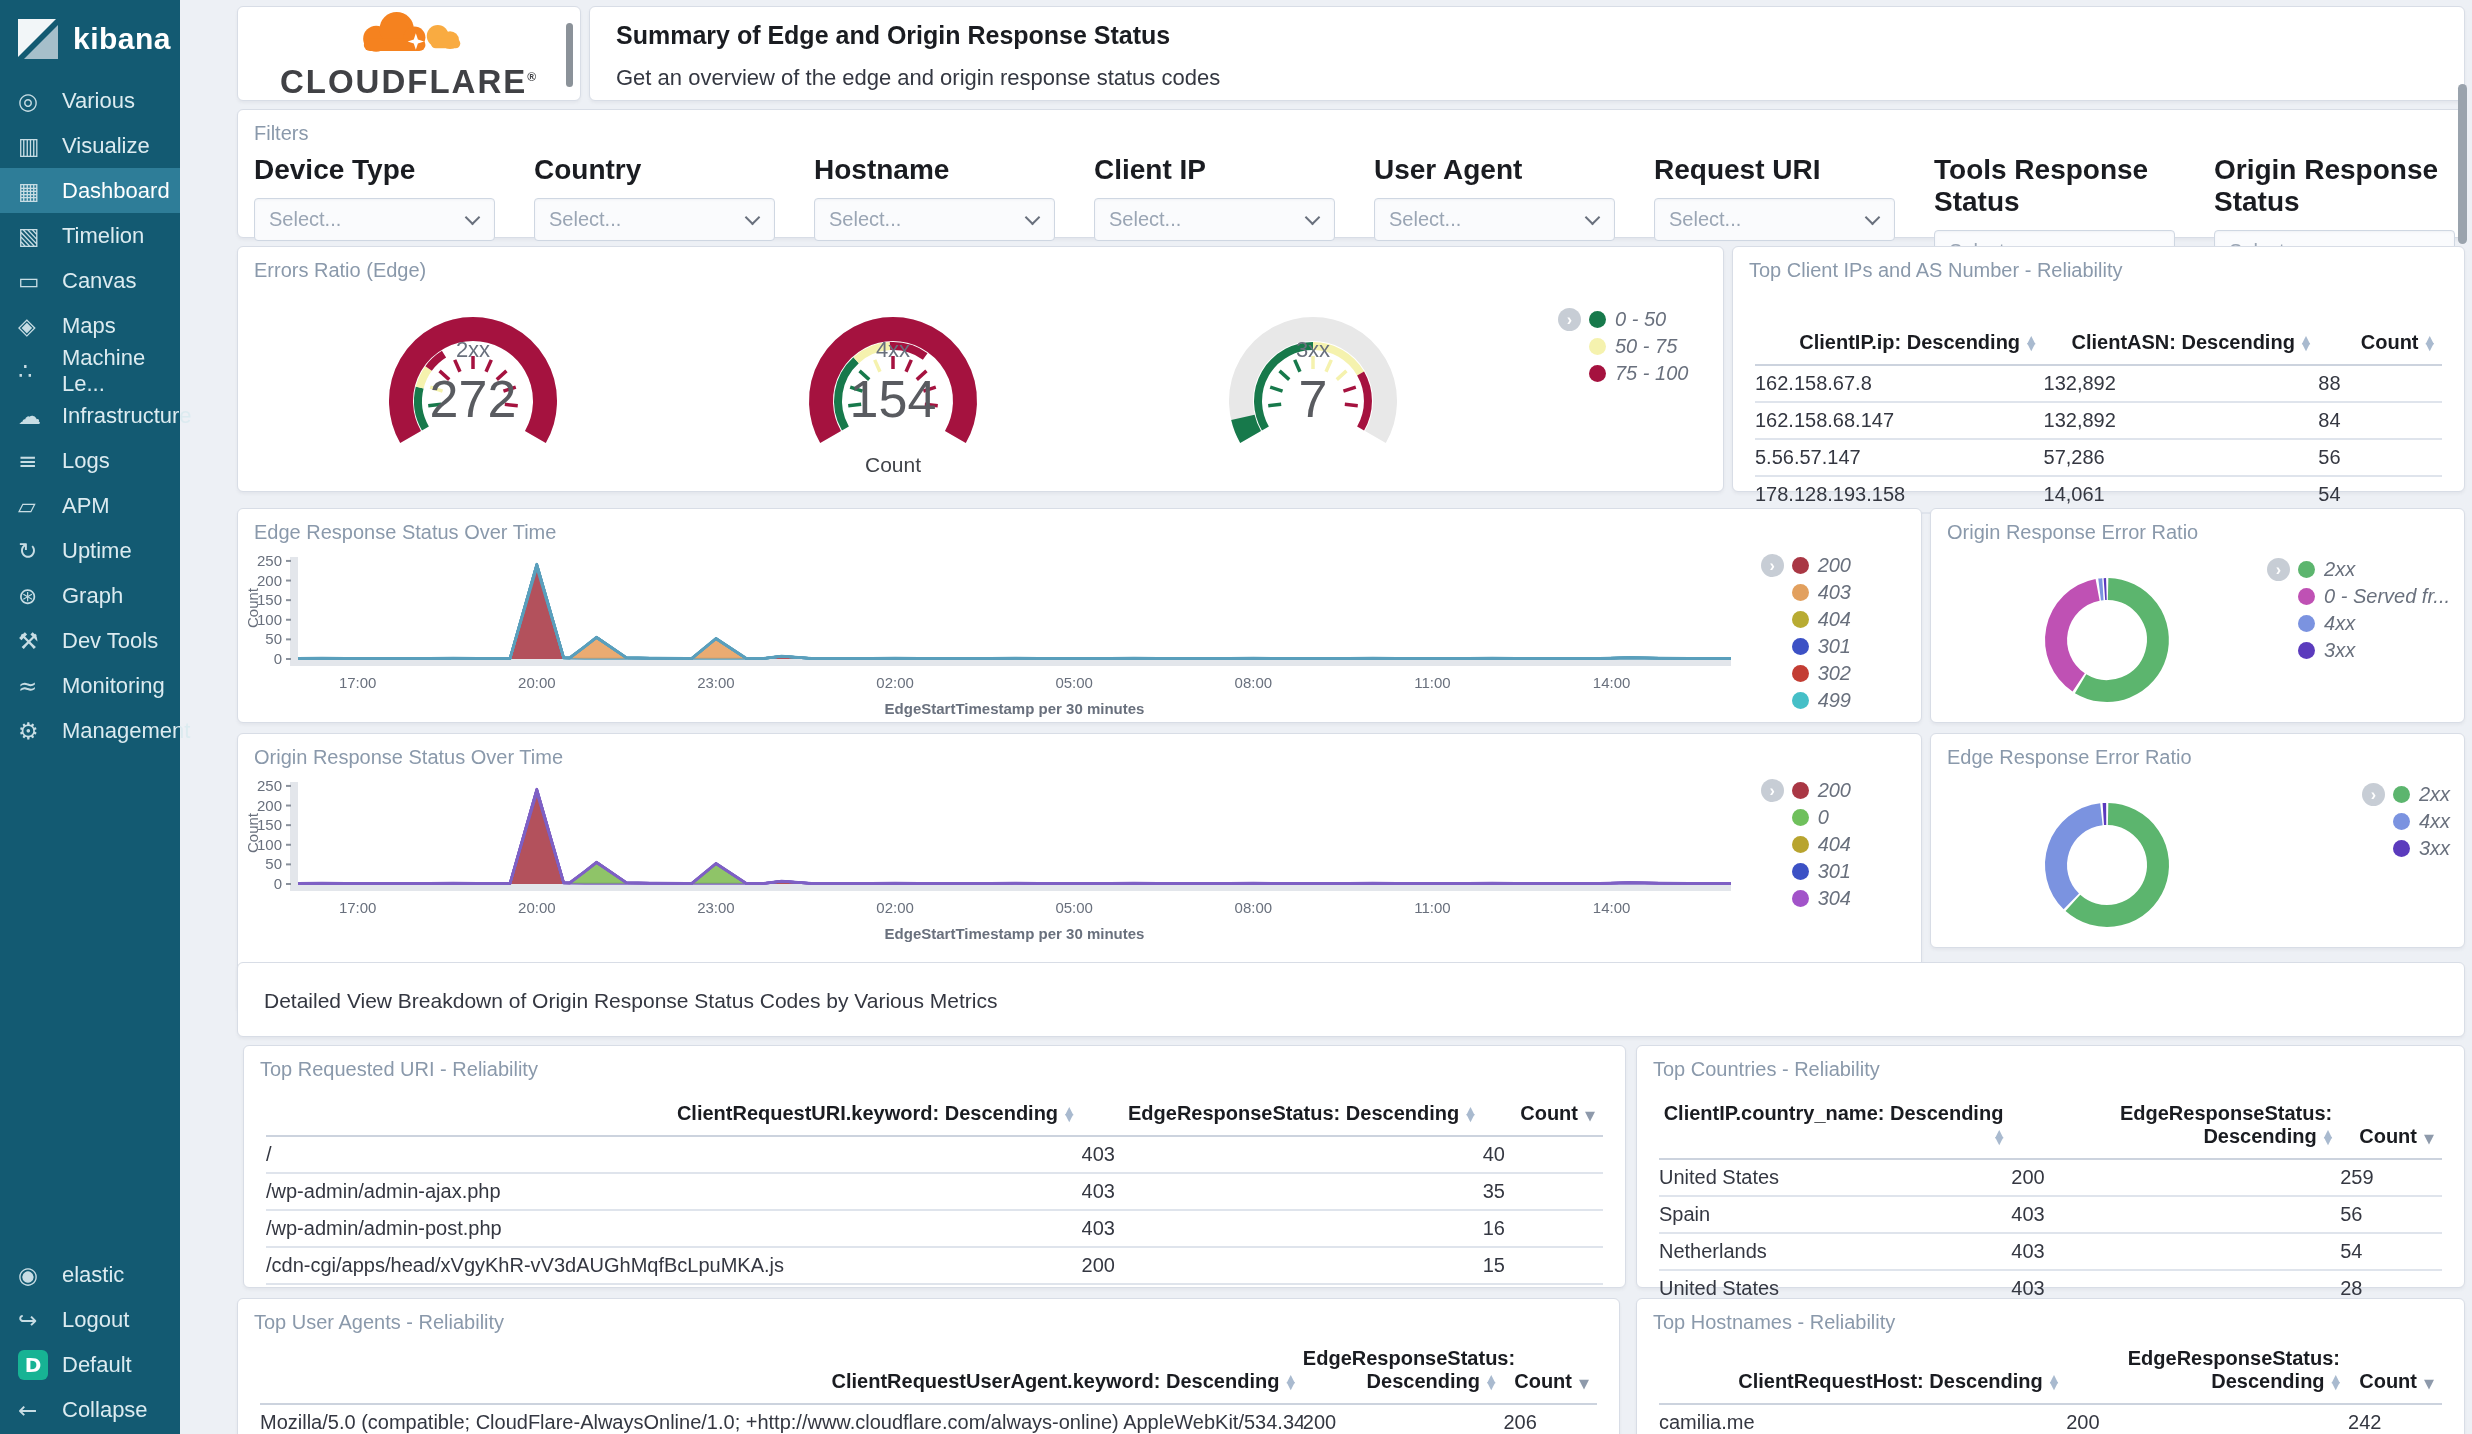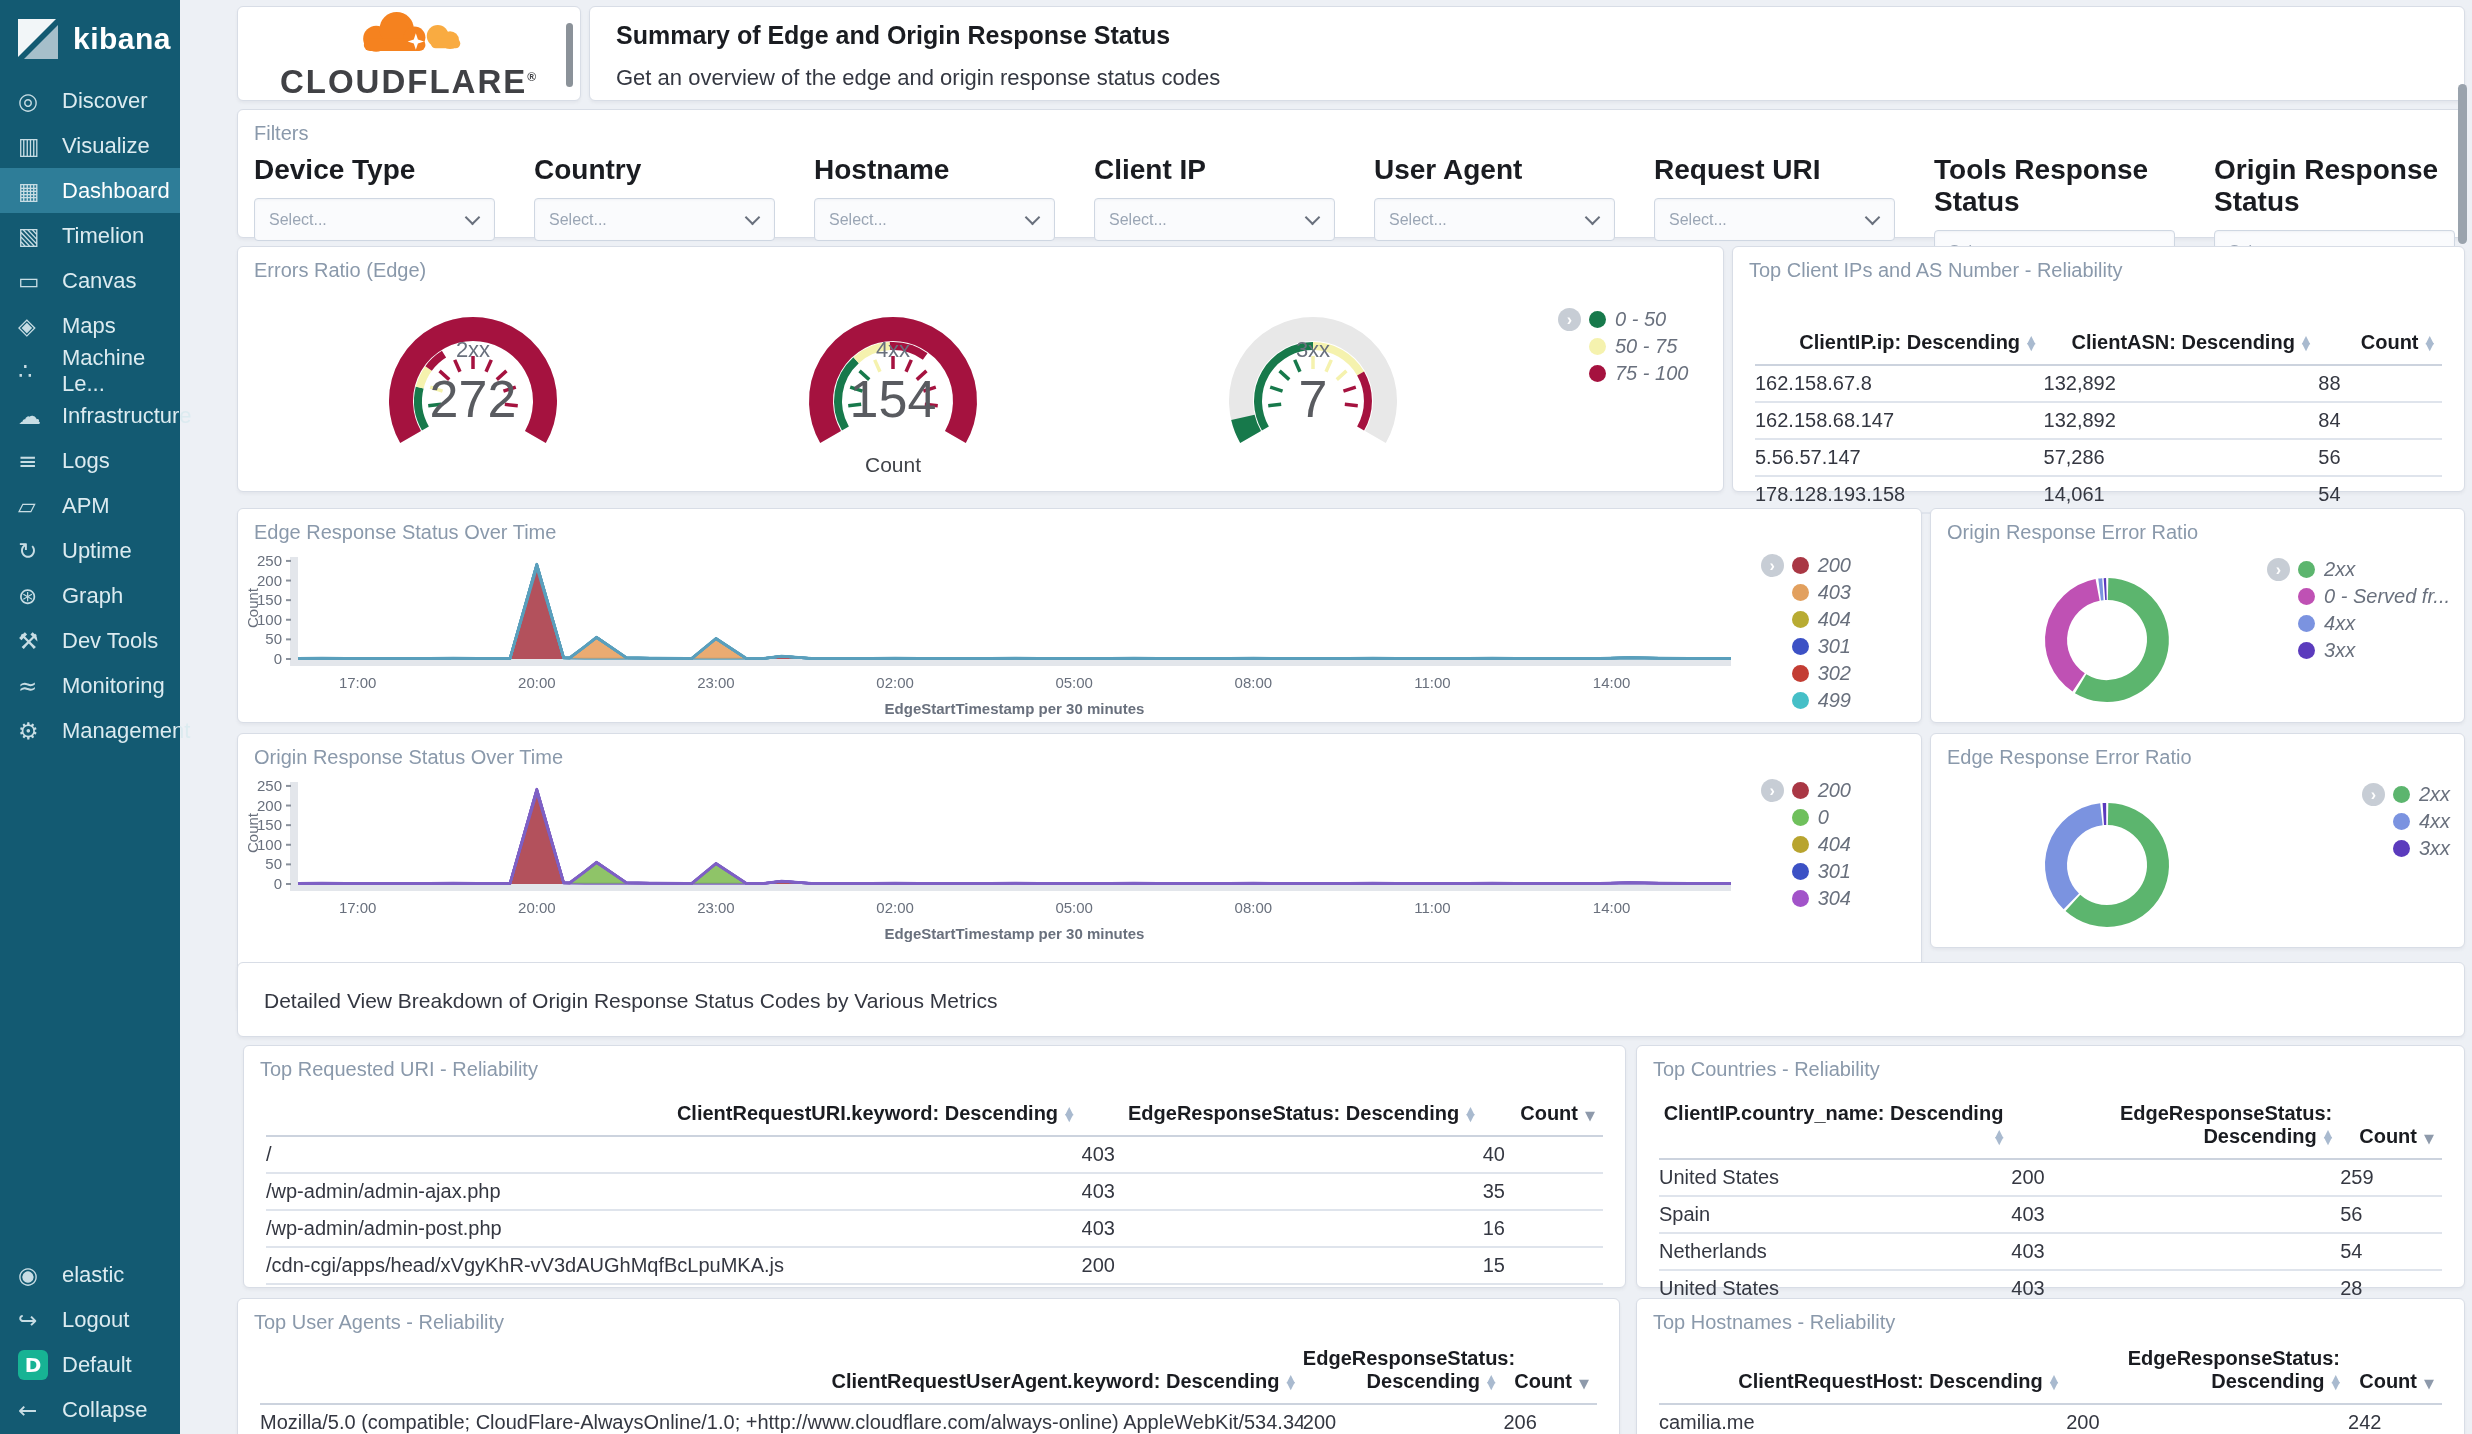--- a/index.html
+++ b/index.html
@@ -41,21 +41,21 @@
                     background:#8b9299; border-radius:4px; }
 
   
   #p-filters { left:237px; top:109px; width:2228px; height:129px; }
   .filters-row { position:absolute; left:16px; top:44px; display:flex; gap:39px; }
   .filter-col { width:241px; }
   .filter-label { font-size:28px; font-weight:700; color:#1a1c21; margin-bottom:12px; }
   .filter-select { position:relative; height:43px; border:1px solid #cfd7e2; border-radius:4px;
                    background:#fafbfd; display:flex; align-items:center; padding:0 14px;
                    box-shadow:inset 0 1px 2px rgba(120,130,150,.08); cursor:pointer; }
-  .filter-select .ph { color:#9aa5b4; font-size:16px; }
+  .filter-select .ph { color:#9aa5b4; font-size:20px; }
   .filter-select .chev { position:absolute; right:16px; top:13px; width:11px; height:11px;
                    border-right:2px solid #69707d; border-bottom:2px solid #69707d;
                    transform:rotate(45deg); }
 
   
   #p-gauges      { left:237px;  top:246px;  width:1487px; height:246px; }
   #p-clientips   { left:1732px; top:246px;  width:733px;  height:246px; }
   #p-edgetime    { left:237px;  top:508px;  width:1685px; height:215px; }
   #p-originratio { left:1930px; top:508px;  width:535px;  height:215px; }
   #p-origintime  { left:237px;  top:733px;  width:1685px; height:279px; }
@@ -112,21 +112,21 @@
   <div class="logo-row">
     <svg width="44" height="44" viewBox="0 0 44 44">
       <polygon points="2,2 40,2 2,40" fill="#f2f6f8"></polygon>
       <polygon points="42,8 42,42 8,42" fill="#a6bfca"></polygon>
     </svg>
     <span class="logo-text">kibana</span>
   </div>
   <div id="nav-items">
       <div class="nav-item">
         <span class="nav-icon">◎</span>
-        <span class="nav-label">Discover</span>
+        <span class="nav-label">Various</span>
       </div>
       <div class="nav-item">
         <span class="nav-icon">▥</span>
         <span class="nav-label">Visualize</span>
       </div>
       <div class="nav-item active">
         <span class="nav-icon">▦</span>
         <span class="nav-label">Dashboard</span>
       </div>
       <div class="nav-item">

